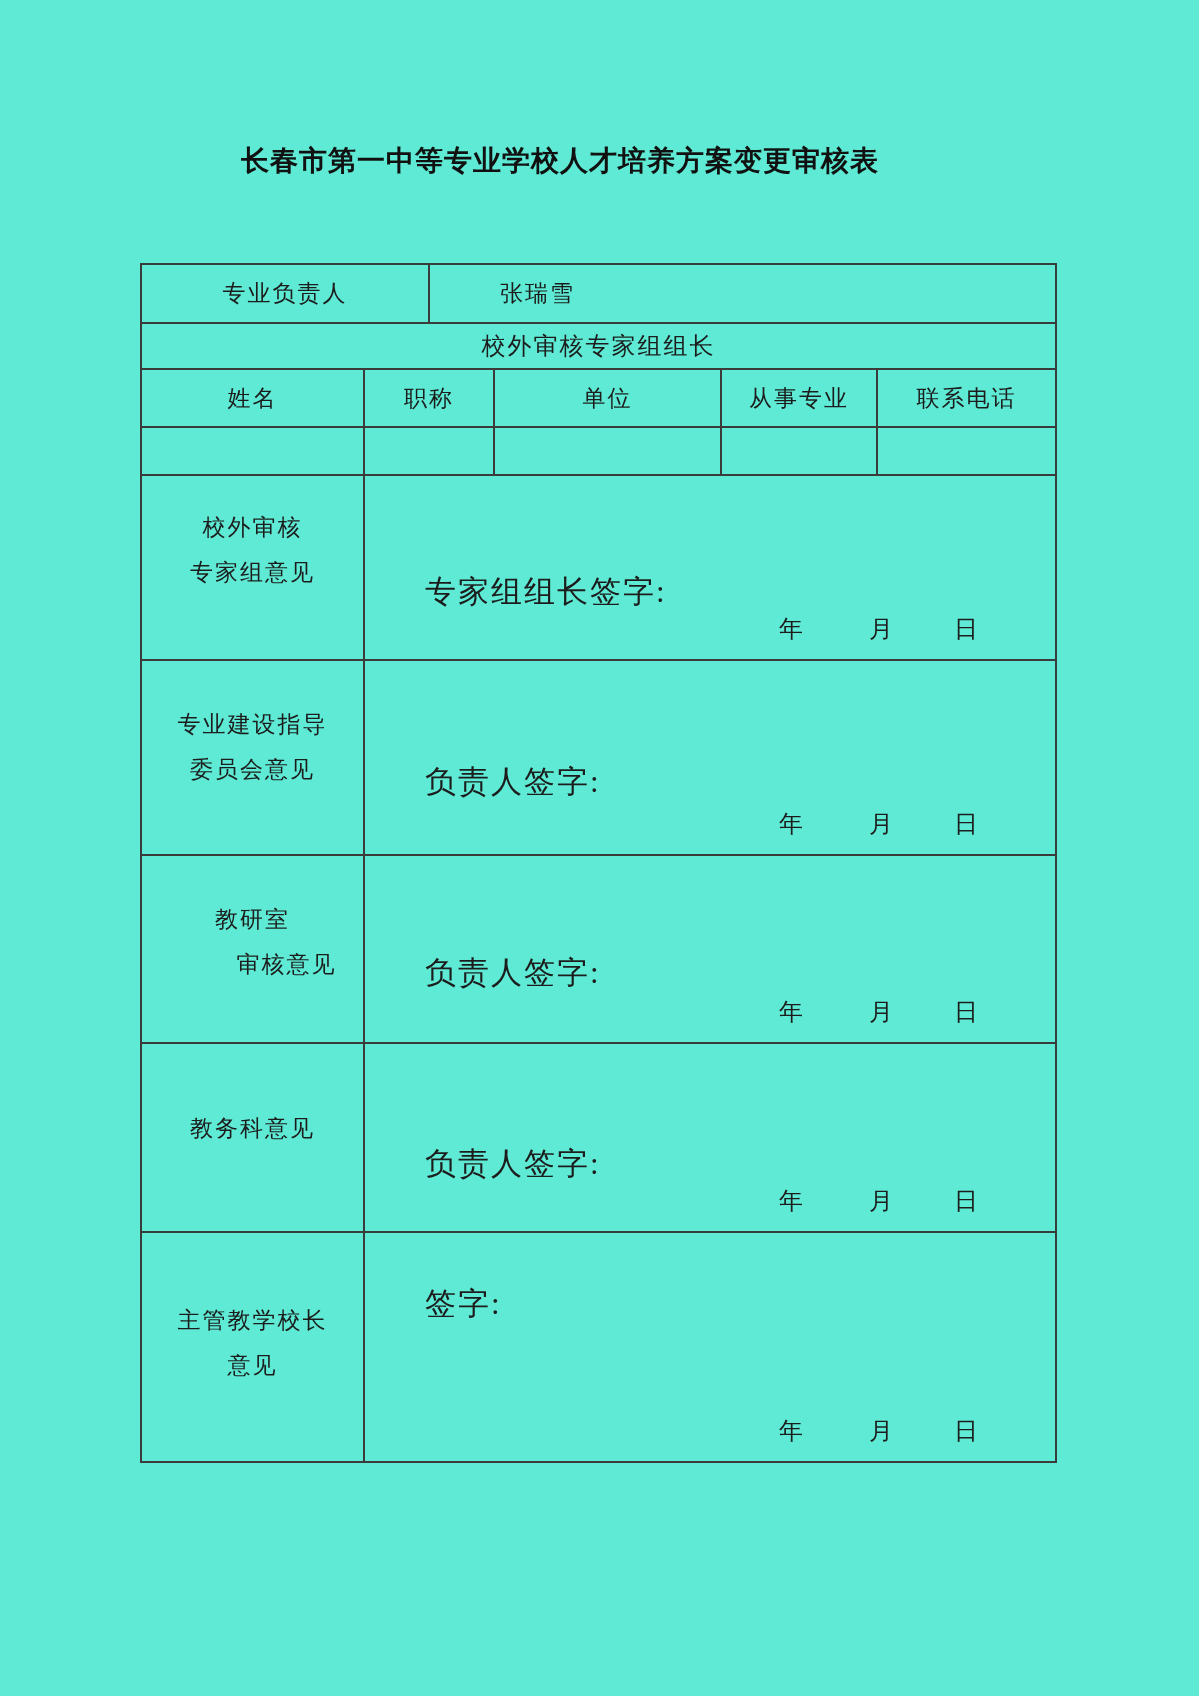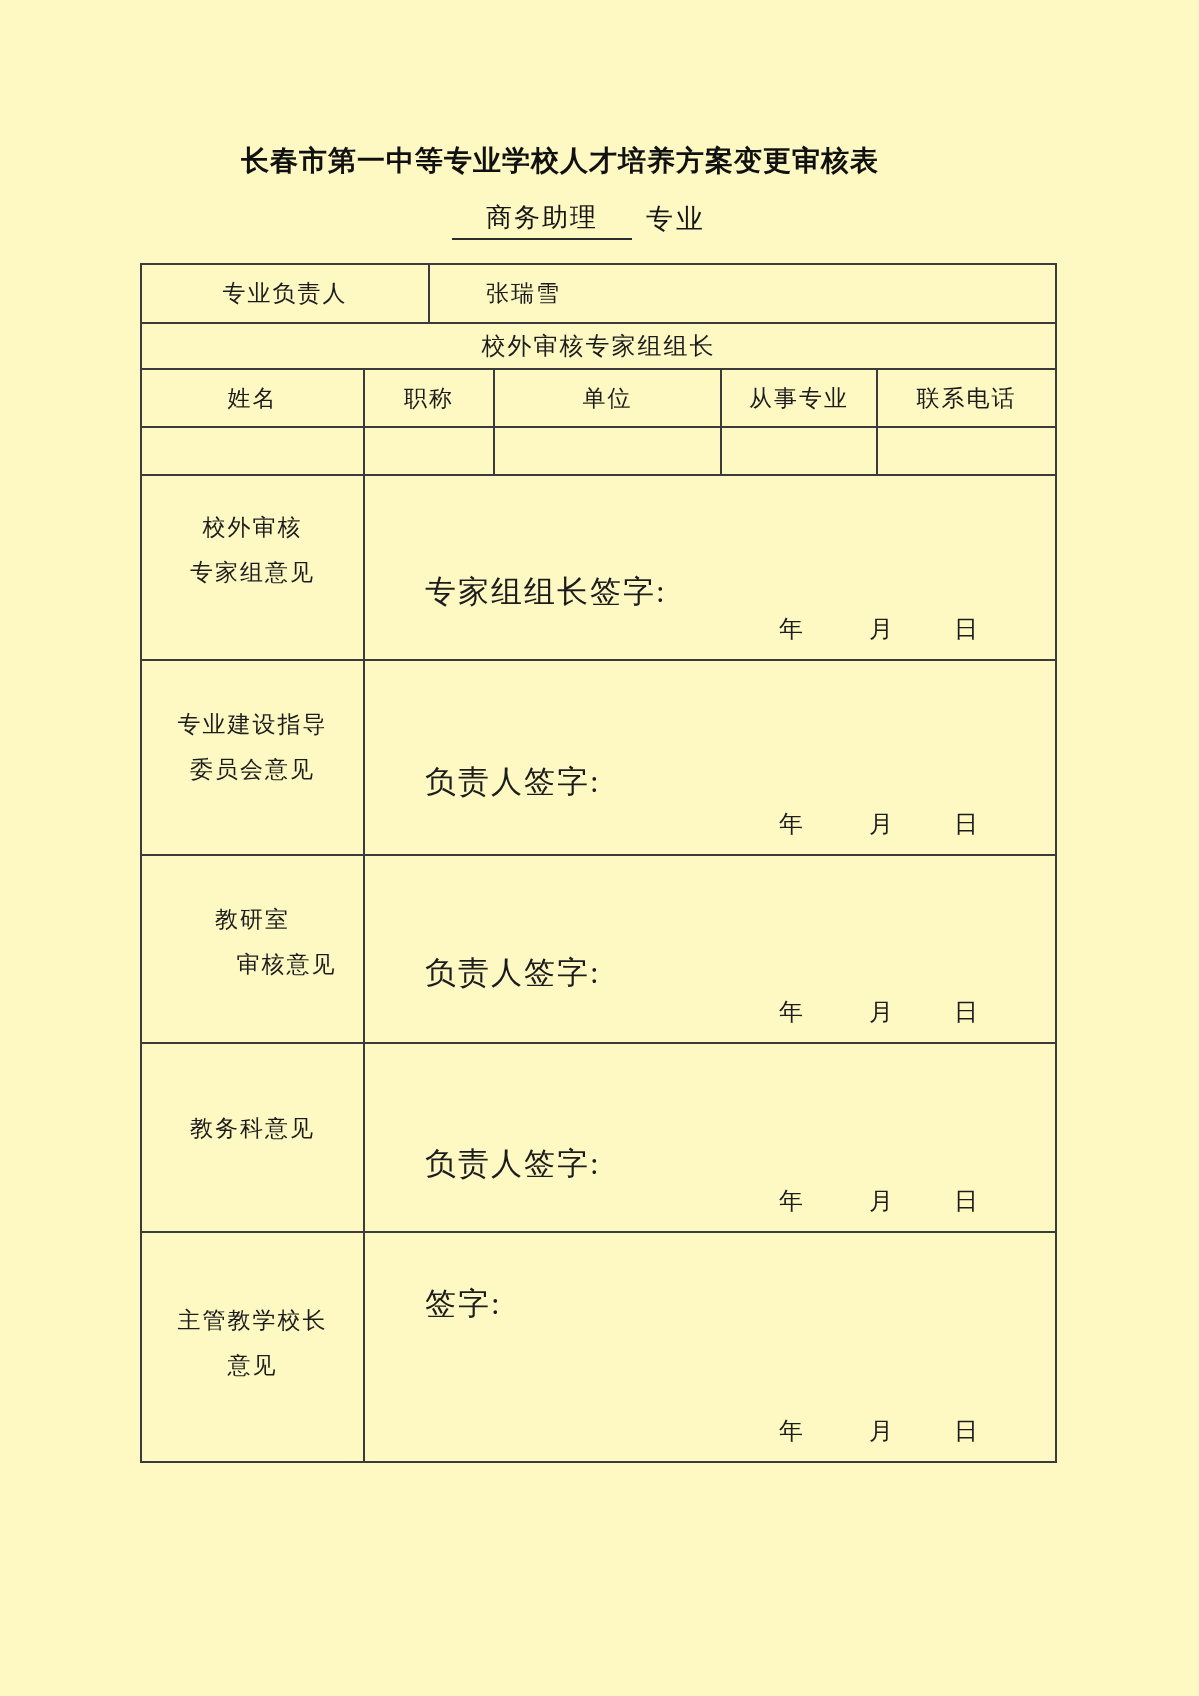--- a/index.html
+++ b/index.html
@@ -1,20 +1,20 @@
 <!DOCTYPE html>
 <html><head>
 <meta charset="utf-8">
 <style>
   html,body{margin:0;padding:0;background:#ffffff;}
   .page{
     position:relative;
     width:1199px;
     height:1696px;
-    background:#fef9c3;
+    background:#5eead4;
     font-family:"Liberation Serif","DejaVu Serif",serif;
     color:#1f1f1f;
     overflow:hidden;
   }
   .doc-title{
     position:absolute;
     left:0; top:142px;
     width:1120px;
     text-align:center;
     font-family:"Liberation Sans","DejaVu Sans",sans-serif;
@@ -83,21 +83,21 @@
   .r3{height:46px;text-align:center;}
   .r4{height:58px;}
   .r5{height:48px;}
   .r6{height:185px;}
   .r7{height:195px;}
   .r8{height:188px;}
   .r9{height:189px;}
   .r10{height:139px;}
   
   .c-label{width:288px;}
-  .c-value{justify-content:flex-start; padding-left:56px;}
+  .c-value{justify-content:flex-start; padding-left:70px;}
   
   .w1{width:223px;}
   .w2{width:130px;}
   .w3{width:227px;}
   .w4{width:156px;}
   
   .group-head{
     justify-content:center;
     font-size:24px;
   }
@@ -149,24 +149,20 @@
     color:#222;
   }
 </style>
 </head>
 <body>
 
 <div class="page">
 
   <div class="doc-title">长春市第一中等专业学校人才培养方案变更审核表</div>
 
-  <div class="subtitle-wrap">
-    <span class="major-underlined">商务助理</span>
-    <span class="major-suffix">专业</span>
-  </div>
 
   <div class="doc-table">
 
     <div class="t-row r1">
       <div class="cell c-label">专业负责人</div>
       <div class="cell last c-value">张瑞雪</div>
     </div>
 
 
     <div class="t-row r3">

